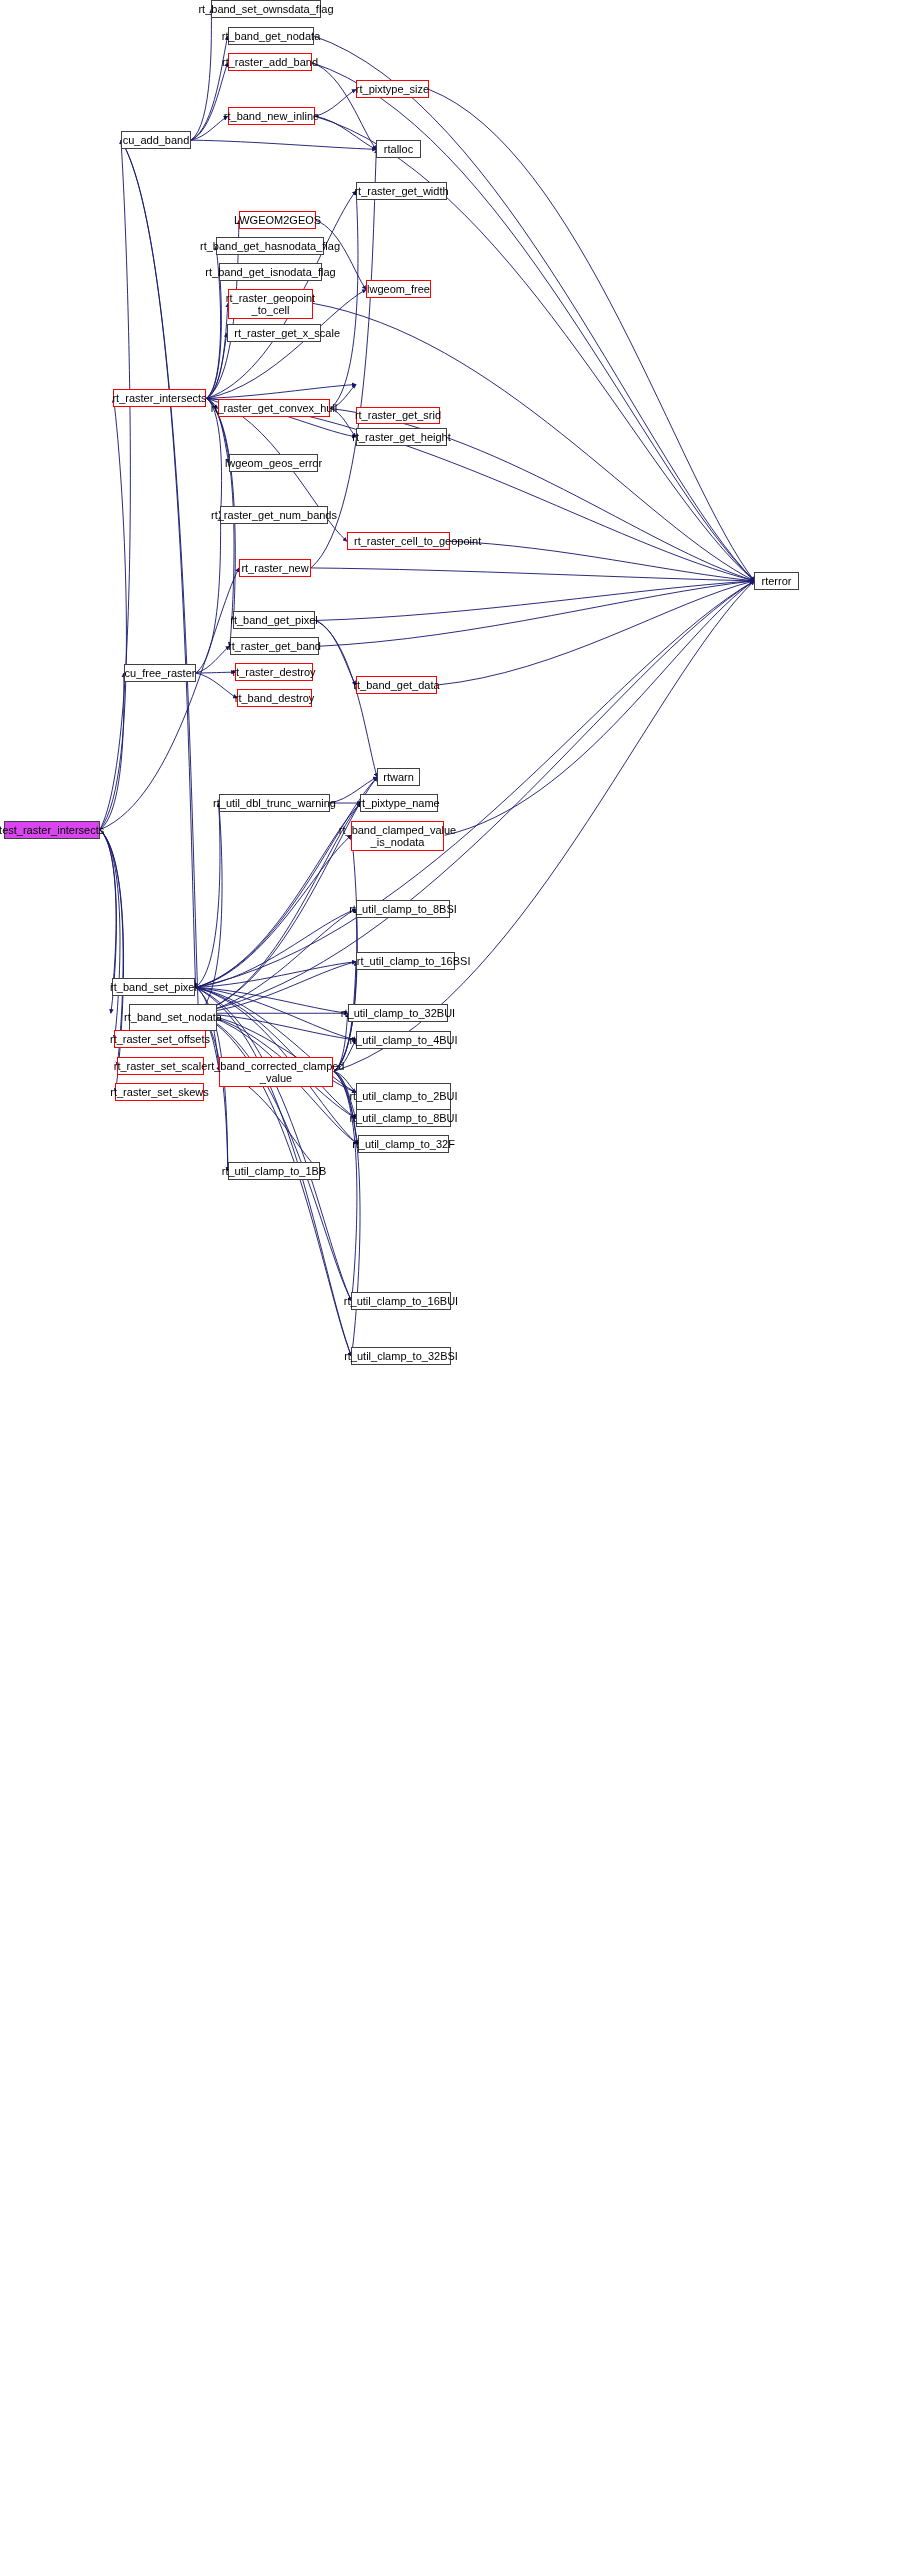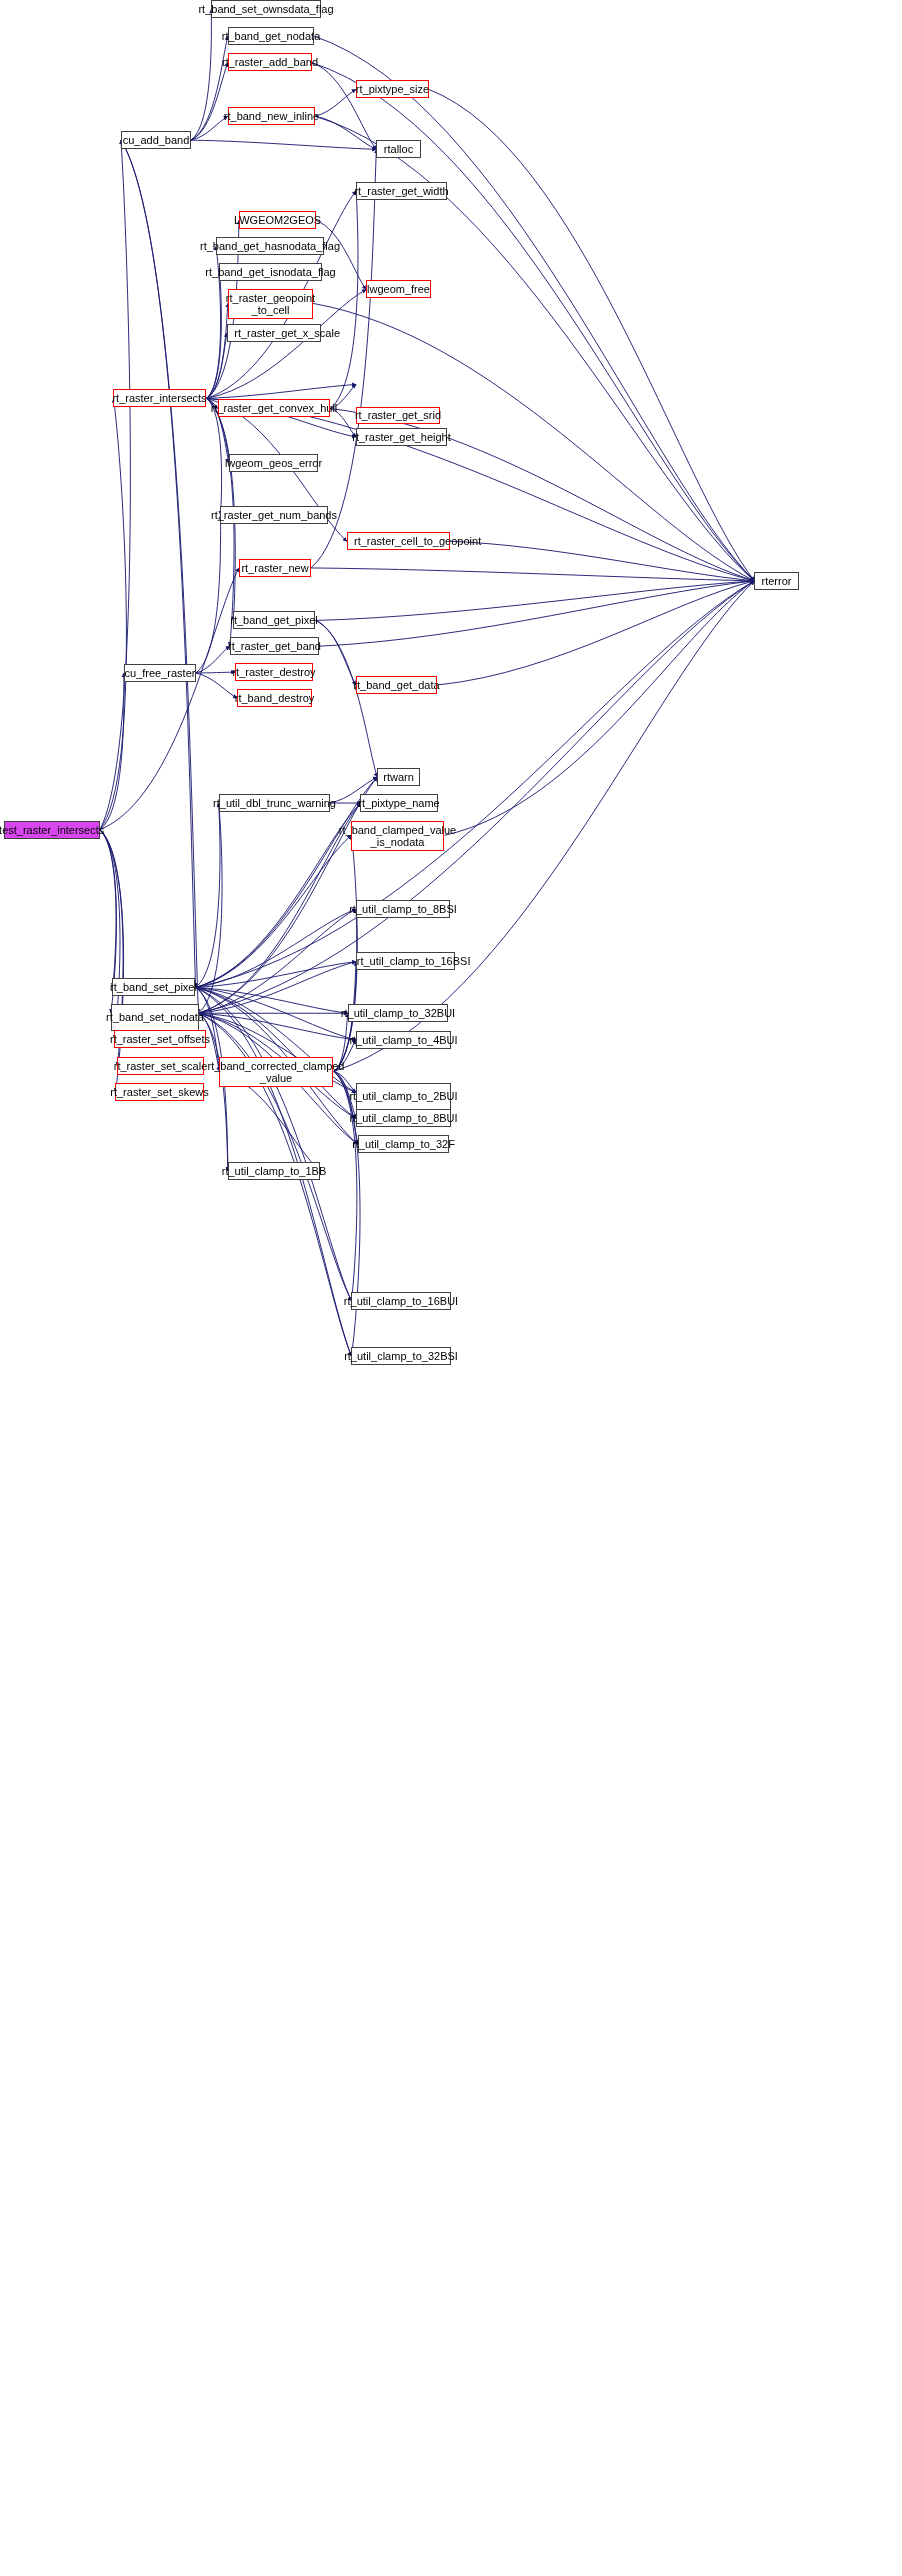--- a/index.html
+++ b/index.html
@@ -206,21 +206,21 @@
       <div class="node" style="left: 377px; top: 768px; width: 43px; height: 18.4px;">rtwarn</div>
       <div class="node" style="left: 219px; top: 794px; width: 111px; height: 18.4px;">rt_util_dbl_trunc_warning</div>
       <div class="node" style="left: 360px; top: 794px; width: 78px; height: 18.4px;">rt_pixtype_name</div>
       <div class="node current" style="left: 3.7px; top: 821px; width: 96px; height: 18.4px;">test_raster_intersects</div>
       <div class="node red two-line" style="left: 351px; top: 821px; width: 93px; height: 29.5px;">rt_band_clamped_value
 _is_nodata</div>
       <div class="node" style="left: 356px; top: 900px; width: 94px; height: 18.4px;">rt_util_clamp_to_8BSI</div>
       <div class="node" style="left: 356px; top: 952px; width: 99px; height: 18.4px; padding-left: 18px;">rt_util_clamp_to_16BSI</div>
       <div class="node" style="left: 348px; top: 1004px; width: 100px; height: 18.4px;">rt_util_clamp_to_32BUI</div>
       <div class="node" style="left: 112px; top: 978px; width: 83px; height: 18.4px;">rt_band_set_pixel</div>
-      <div class="node" style="left: 111px; top: 1004px; width: 88px; height: 27px;">rt_band_set_nodata</div>
+      <div class="node" style="left: 129px; top: 1004px; width: 88px; height: 27px;">rt_band_set_nodata</div>
       <div class="node" style="left: 356px; top: 1031px; width: 95px; height: 18.4px;">rt_util_clamp_to_4BUI</div>
       <div class="node red" style="left: 114px; top: 1030px; width: 92px; height: 18.4px;">rt_raster_set_offsets</div>
       <div class="node red two-line" style="left: 219px; top: 1057px; width: 114px; height: 29.5px;">rt_band_corrected_clamped
 _value</div>
       <div class="node red" style="left: 117px; top: 1057px; width: 87px; height: 18.4px;">rt_raster_set_scale</div>
       <div class="node" style="left: 356px; top: 1083px; width: 95px; height: 27px;">rt_util_clamp_to_2BUI</div>
       <div class="node red" style="left: 115px; top: 1083px; width: 89px; height: 18.4px;">rt_raster_set_skews</div>
       <div class="node" style="left: 356px; top: 1109px; width: 95px; height: 18.4px;">rt_util_clamp_to_8BUI</div>
       <div class="node" style="left: 358px; top: 1135px; width: 91px; height: 18.4px;">rt_util_clamp_to_32F</div>
       <div class="node" style="left: 228px; top: 1162px; width: 92px; height: 18.4px;">rt_util_clamp_to_1BB</div>

